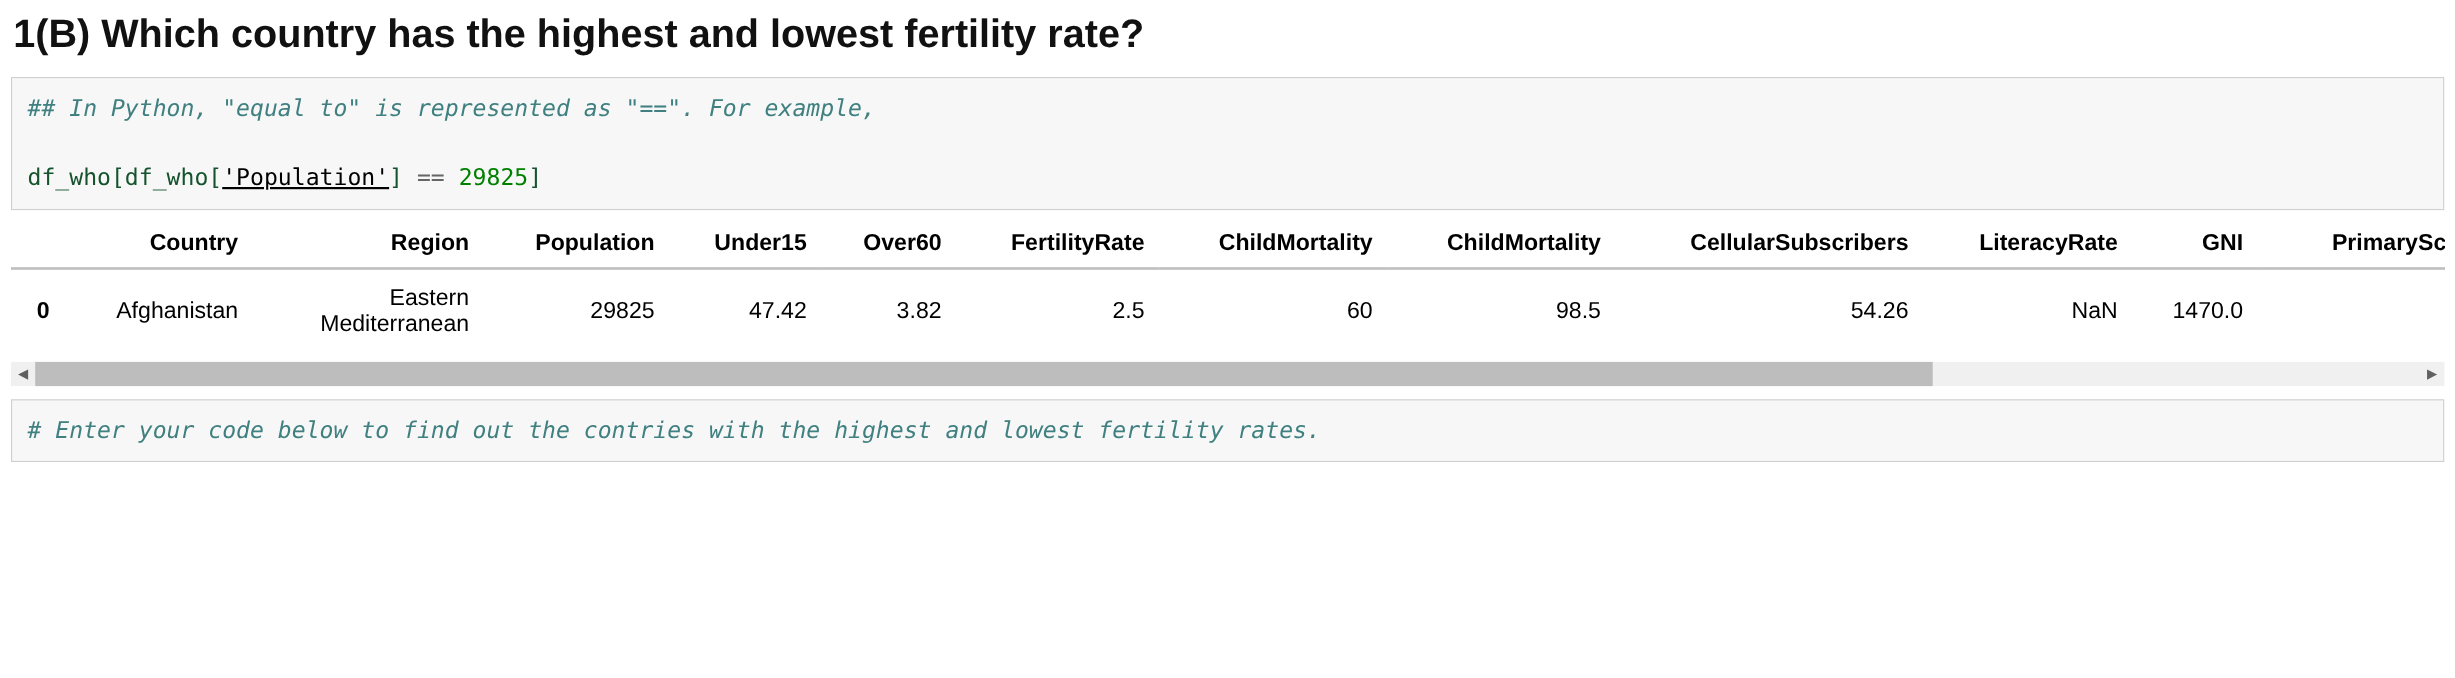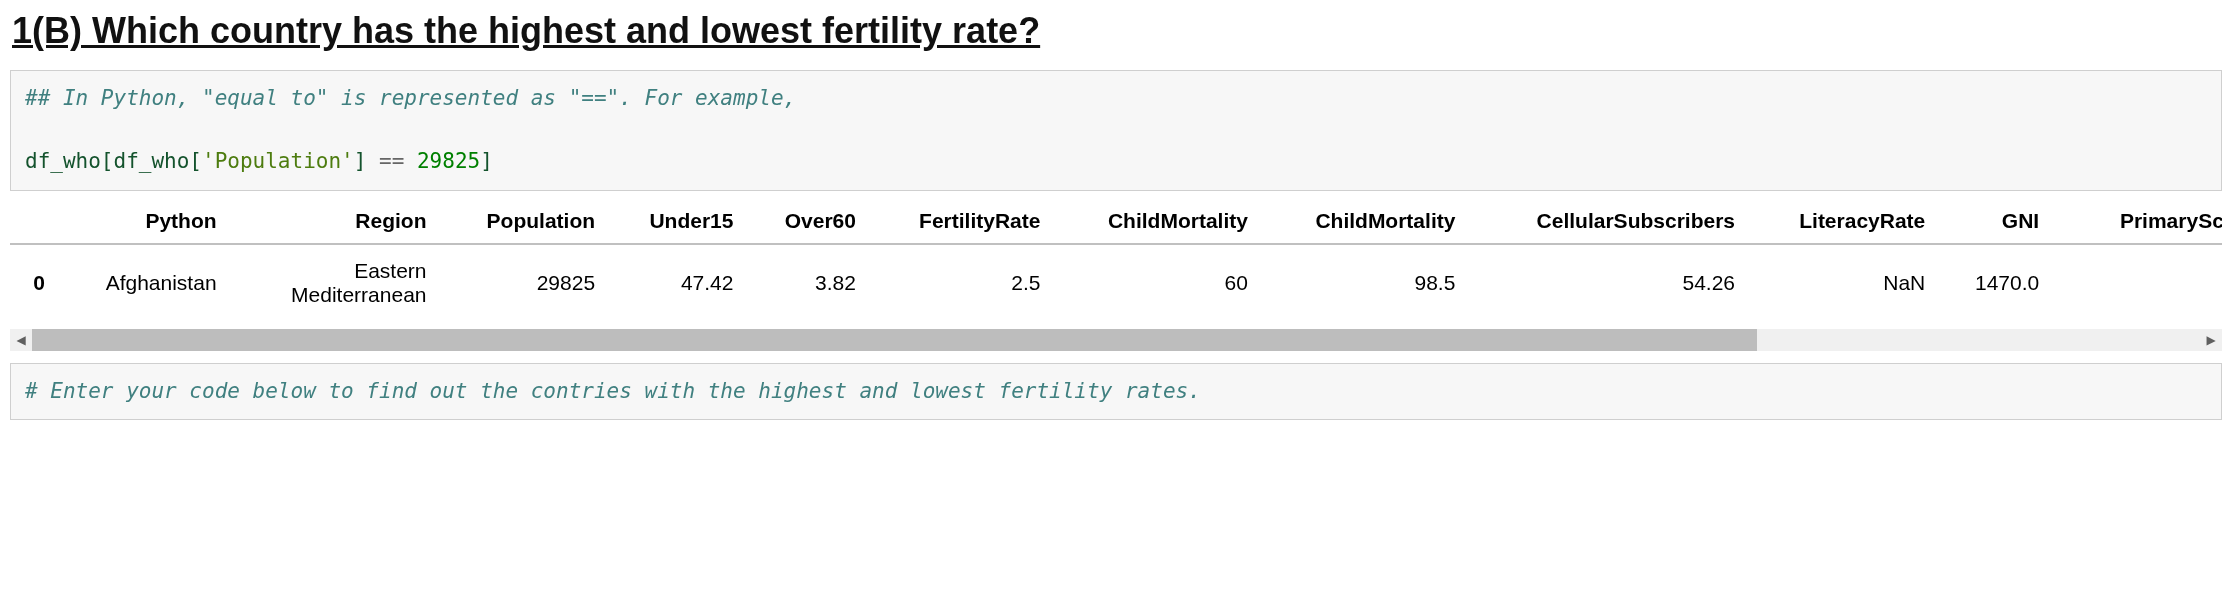--- a/index.html
+++ b/index.html
@@ -14,21 +14,20 @@
       color: #000000;
       padding: 0;
       width: 2232px;
     }
 
     .heading {
       font-size: 36px;
       font-weight: 700;
       padding: 10px 12px 18px 12px;
       color: #111;
-      text-decoration: underline;
     }
 
     .code-cell {
       background: #f7f7f7;
       border: 1px solid #cfcfcf;
       padding: 12px 14px;
       margin: 0 10px 6px 10px;
       font-family: "DejaVu Sans Mono", Menlo, Consolas, "Courier New", monospace;
       font-size: 21px;
       line-height: 1.5;
@@ -37,21 +36,22 @@
     }
 
     .code-cell .comment {
       color: #408080;
       font-style: italic;
     }
     .code-cell .identifier {
       color: #14532d;
     }
     .code-cell .string {
-      color: #4d7c0f;
+      color: #000000;
+      text-decoration: underline;
     }
     .code-cell .operator {
       color: #666666;
     }
     .code-cell .number {
       color: #008000;
     }
 
     .output-wrapper {
       margin: 8px 10px 8px 10px;
@@ -128,21 +128,21 @@
 
 <div class="code-cell"><span class="comment">## In Python, "equal to" is represented as "==". For example,</span>
 
 <span class="identifier">df_who[df_who[</span><span class="string">'Population'</span><span class="identifier">]</span><span class="operator"> == </span><span class="number">29825</span><span class="identifier">]</span></div>
 
 <div class="output-wrapper">
   <table class="dataframe">
     <thead>
       <tr>
         <th class="idx"></th>
-        <th>Python</th>
+        <th>Country</th>
         <th>Region</th>
         <th>Population</th>
         <th>Under15</th>
         <th>Over60</th>
         <th>FertilityRate</th>
         <th>ChildMortality</th>
         <th>ChildMortality</th>
         <th>CellularSubscribers</th>
         <th>LiteracyRate</th>
         <th>GNI</th>

